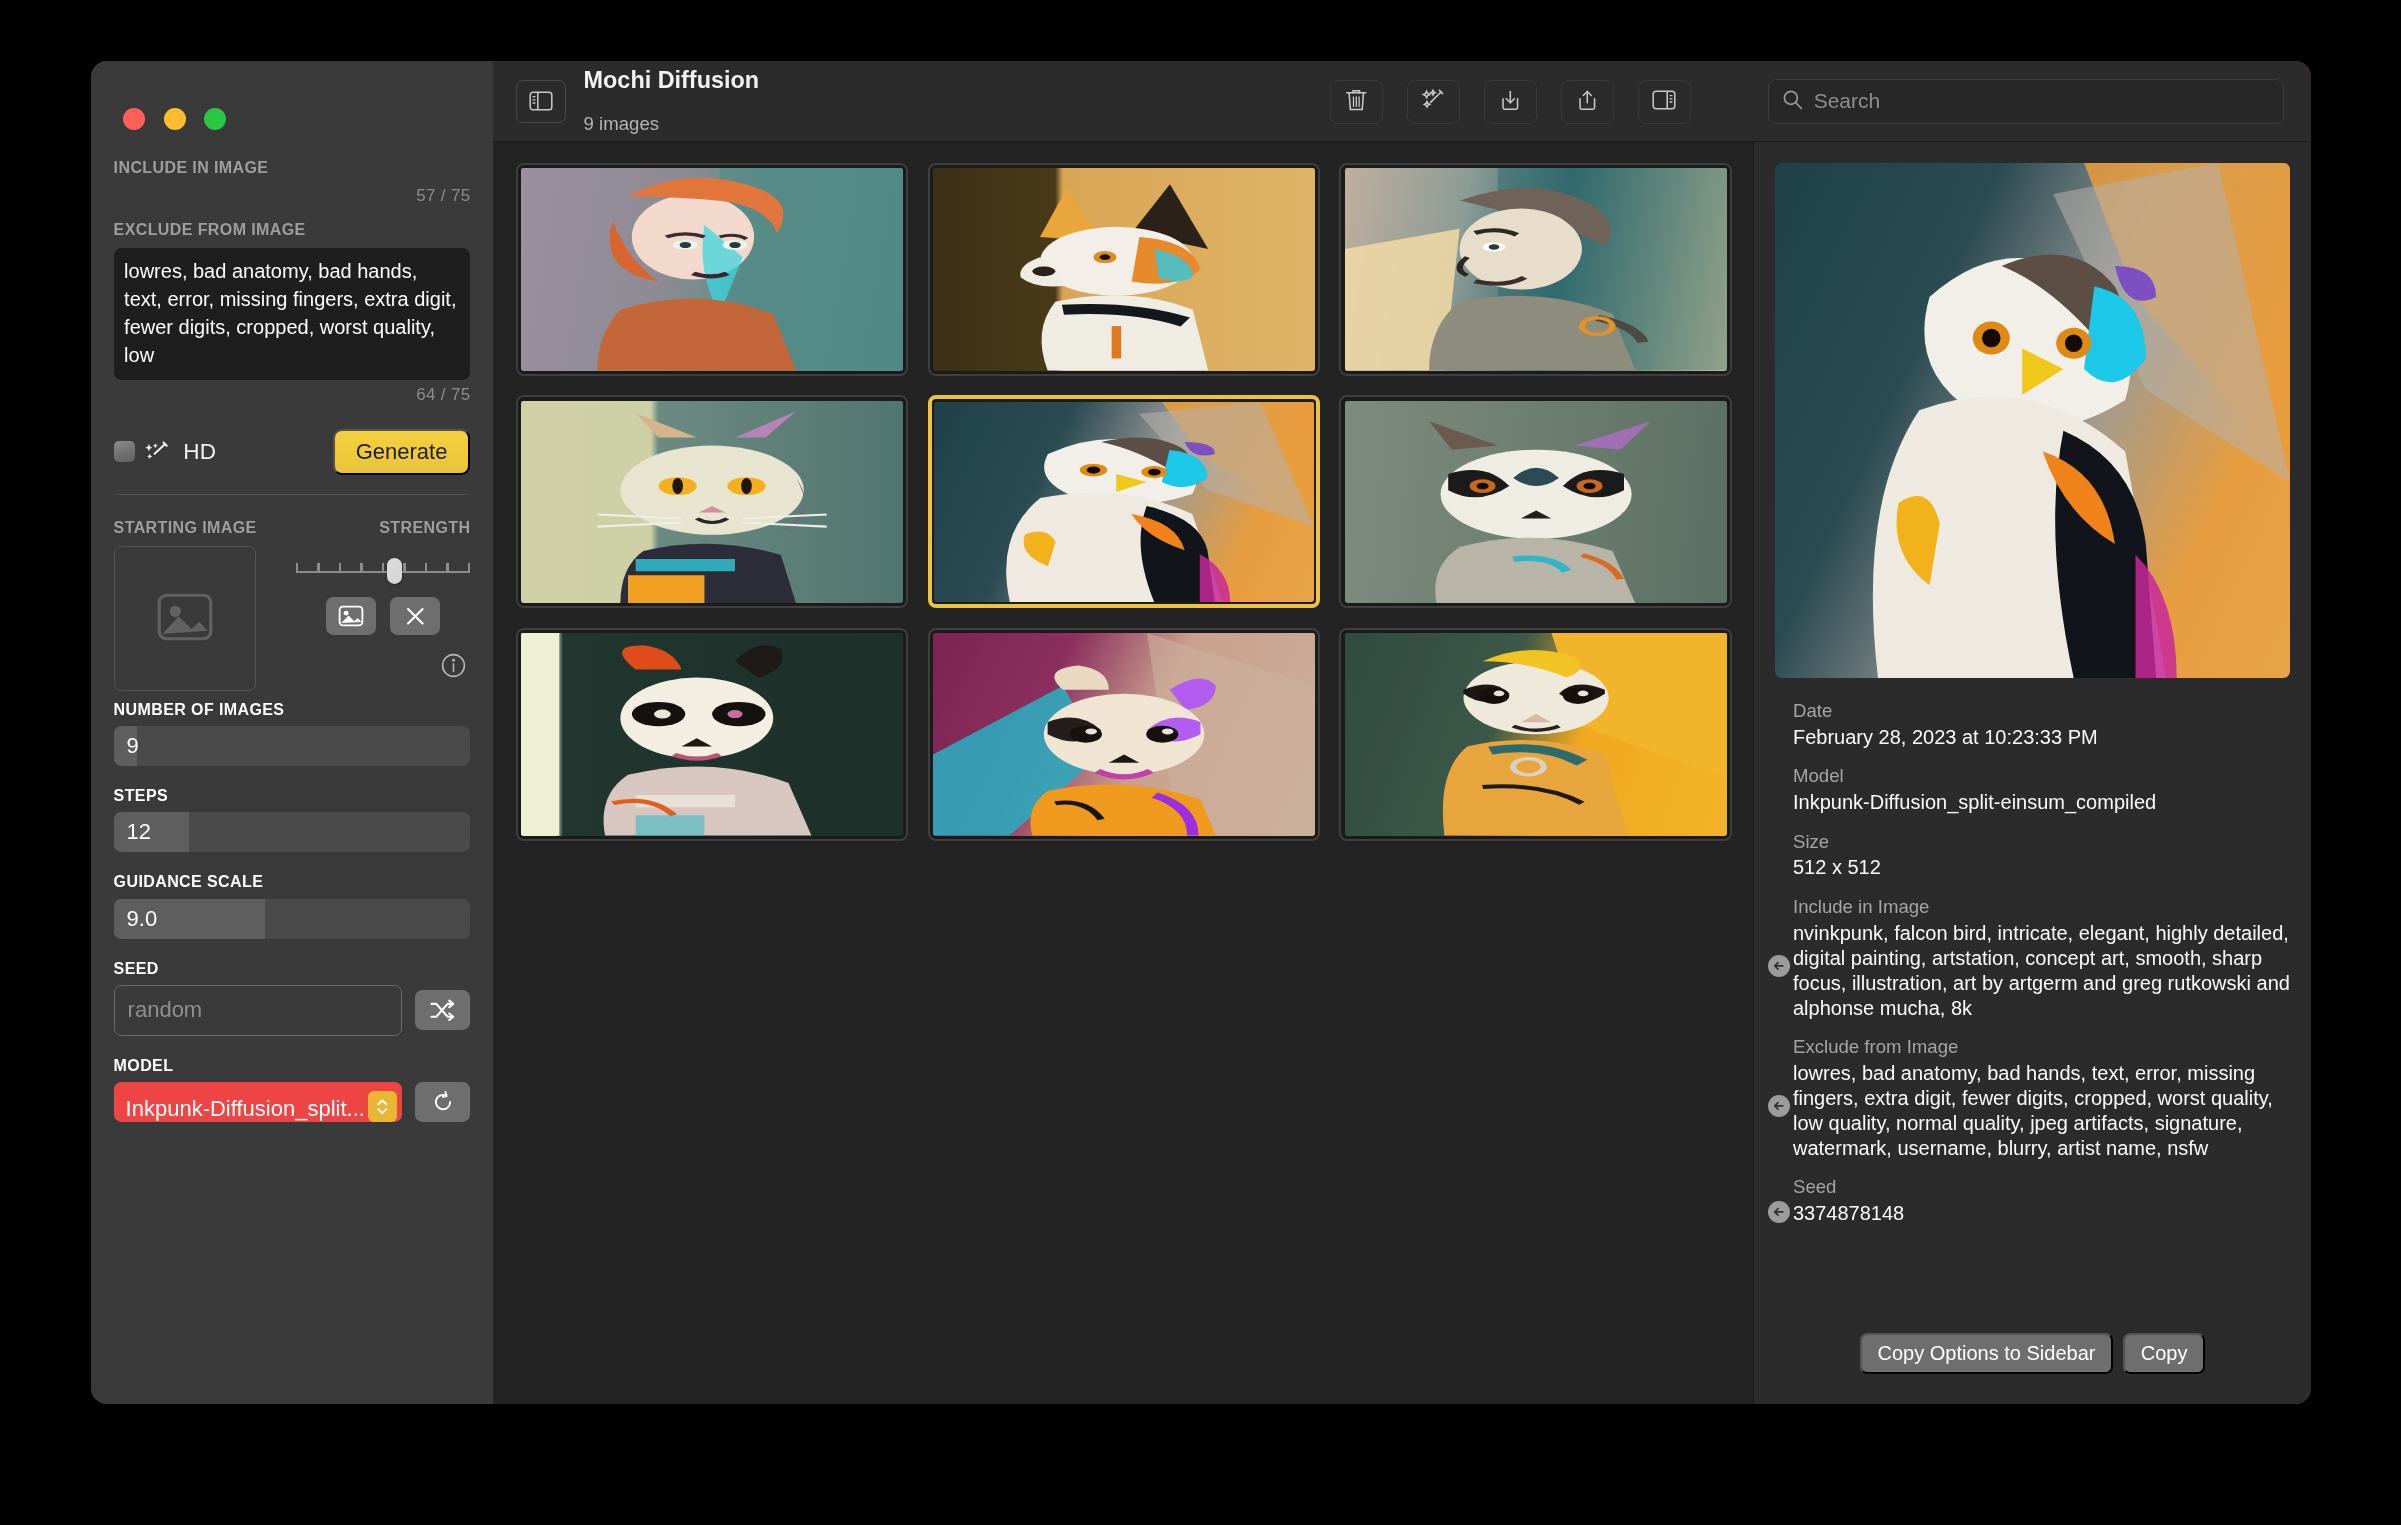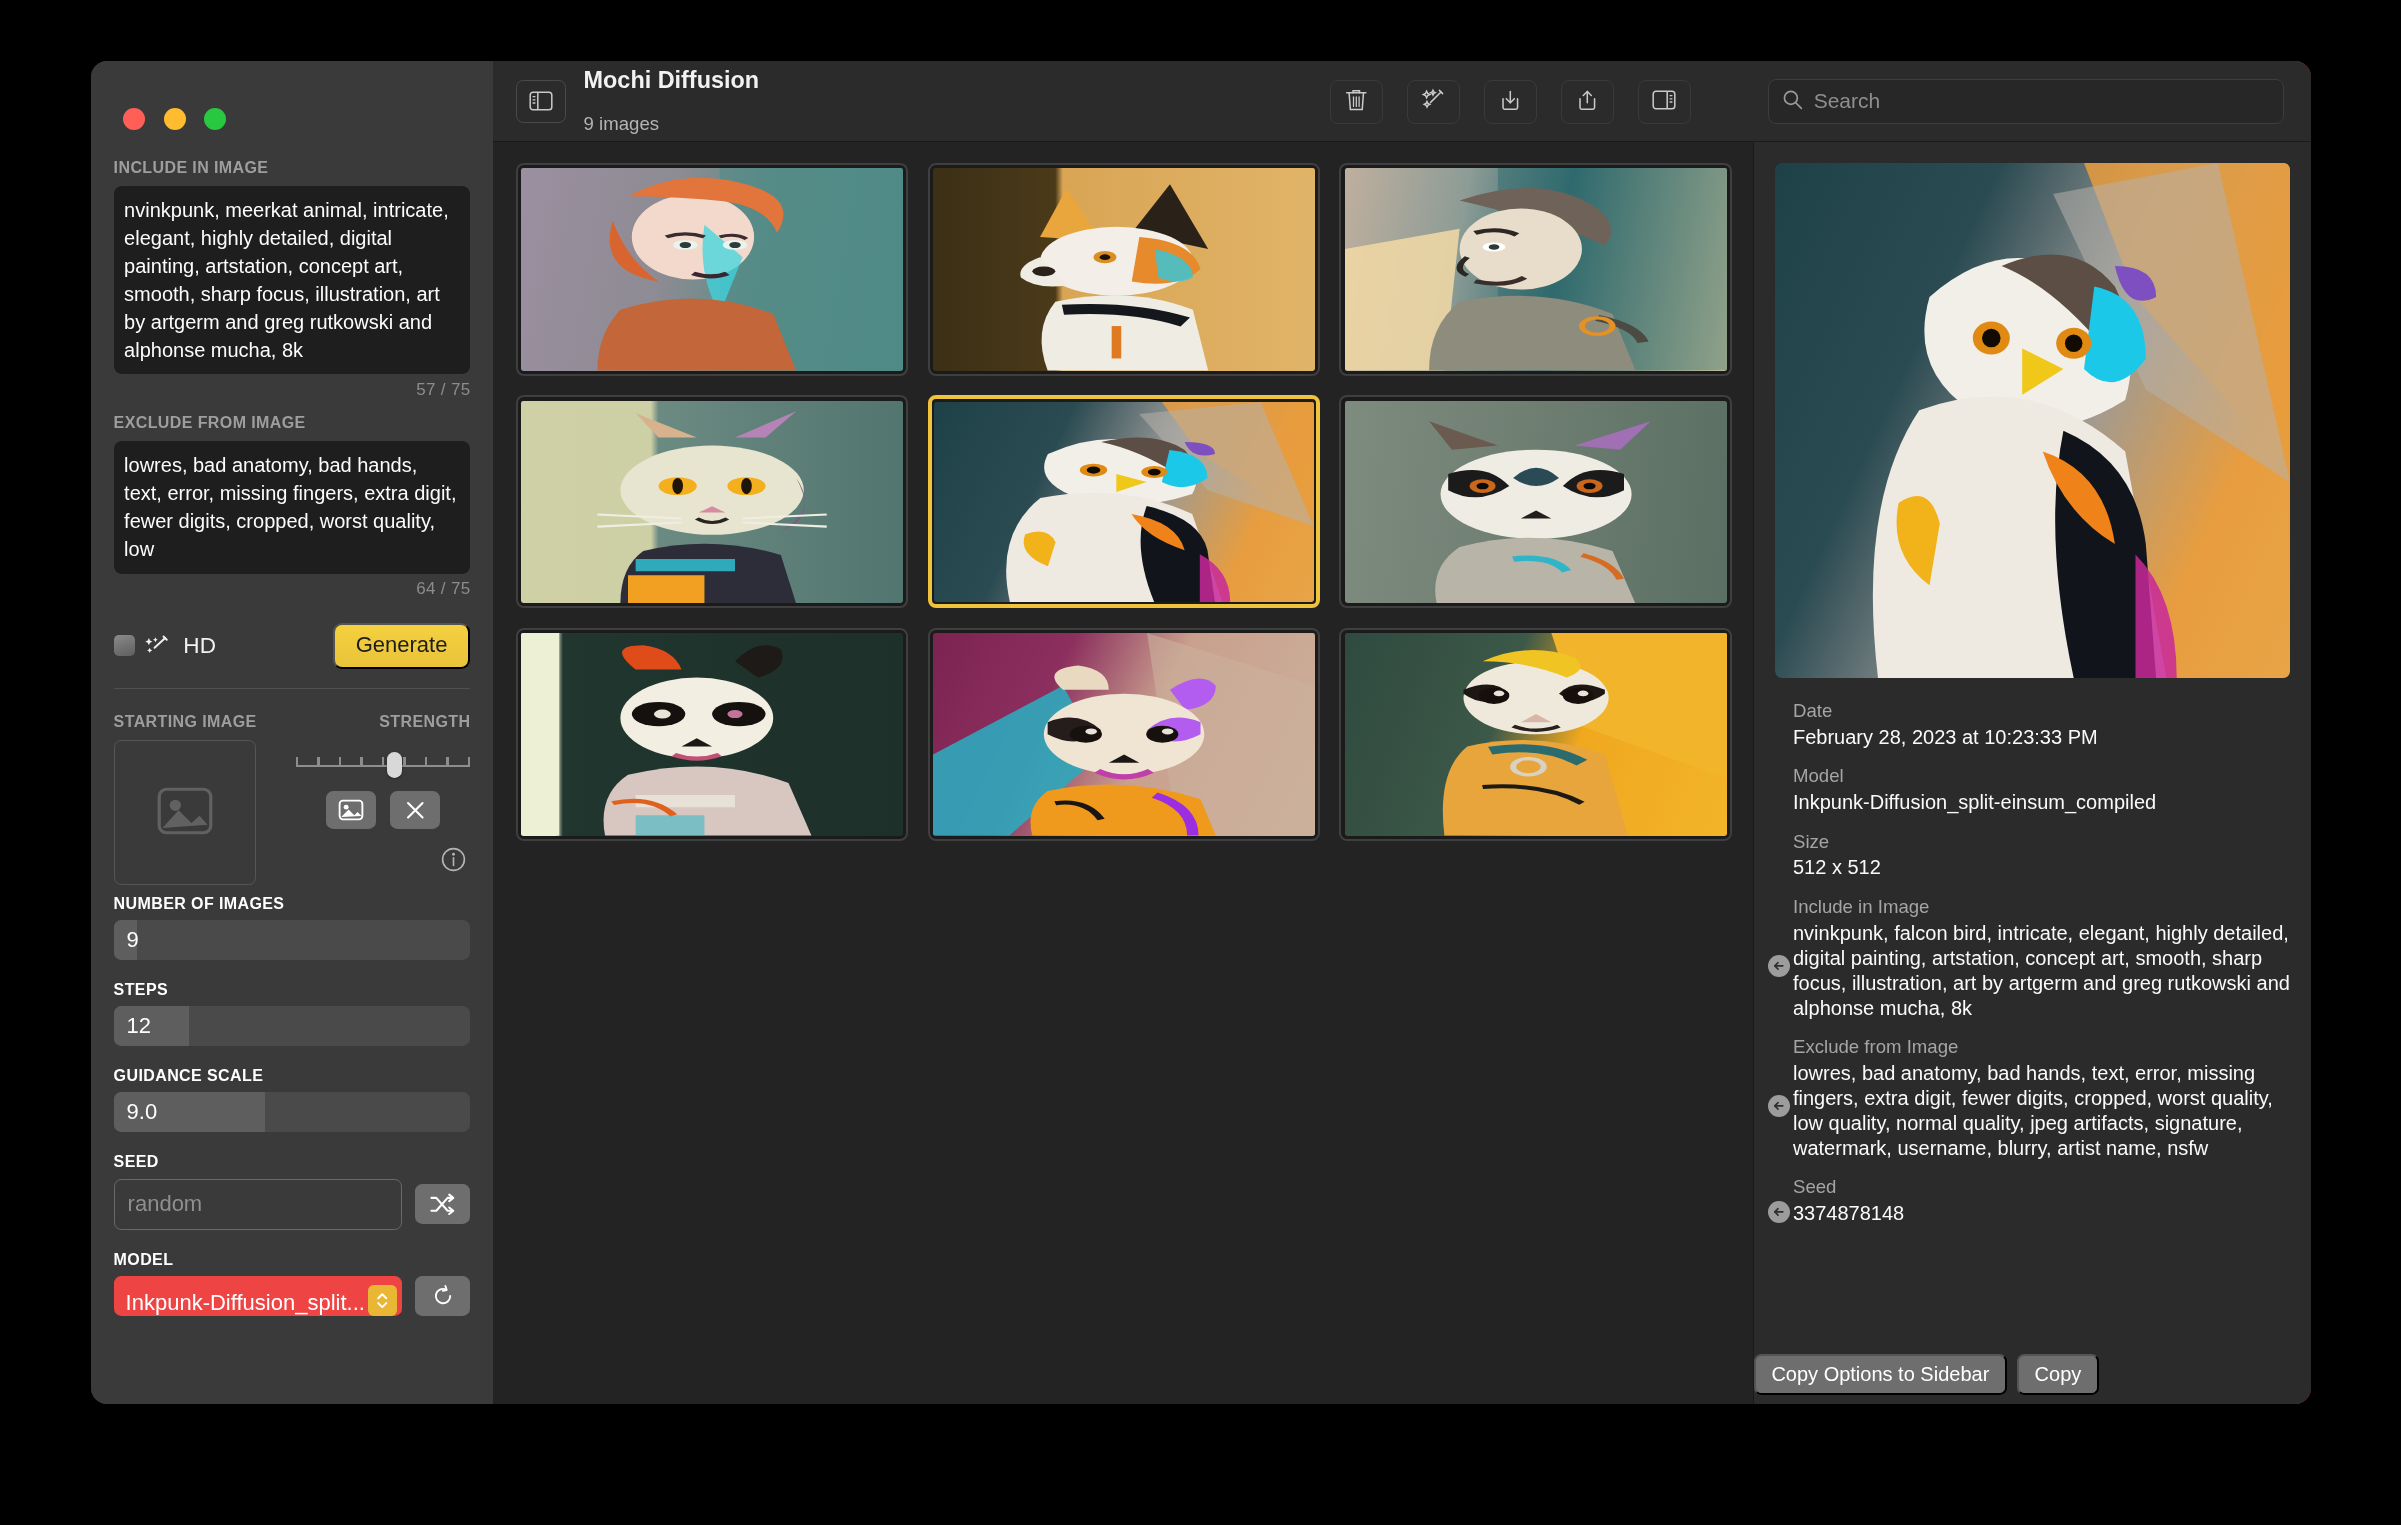--- a/index.html
+++ b/index.html
@@ -220,22 +220,22 @@
   }
   #meta { margin-top: 21px; padding-left: 18px; position: relative; }
   .meta-block { margin-bottom: 14.5px; position: relative; }
   .meta-key { color: #a5a5a5; font-size: 18.6px; line-height: 1.3; }
   .meta-val { color: #fafafa; font-size: 20px; line-height: 25px; margin-top: 1.6px; }
   .revert {
     position: absolute; left: -25px; width: 22px; height: 22px; border-radius: 50%;
     background: #9c9c9c; display:flex; align-items:center; justify-content:center;
   }
   #inspector-footer {
-    position: absolute; left: 0; right: 0; bottom: 9px;
-    display: flex; gap: 10.5px;
+    position: absolute; left: 0; right: 0; bottom: 30px;
+    display: flex; justify-content: center; gap: 10.5px;
   }
   .footer-btn {
     background: #6e6e6e; color: #fff; font-size: 20px;
     border-radius: 7.3px; padding: 8px 15.4px 9px 15.4px; line-height: 1;
   }
 
   
   .a-woman   { background: linear-gradient(100deg,#9b8fa0 0%,#8d8b93 38%,#5f8d88 60%,#4f8b86 100%); }
   .a-dog     { background: linear-gradient(90deg,#3b2f16 0%,#4a3a19 32%,#d9a555 34%,#e0b468 100%); }
   .a-man     { background: linear-gradient(100deg,#bfaf9e 0%,#8d9c96 30%,#2f6a6e 55%,#f2d9a6 100%); }
@@ -255,21 +255,20 @@
 
   <aside id="sidebar">
 
     <div id="traffic-lights">
       <span class="tl red"></span>
       <span class="tl yellow"></span>
       <span class="tl green"></span>
     </div>
 
     <div class="sec-label">INCLUDE IN IMAGE</div>
-    <div class="prompt-box">nvinkpunk, meerkat animal, intricate, elegant, highly detailed, digital painting, artstation, concept art, smooth, sharp focus, illustration, art by artgerm and greg rutkowski and alphonse mucha, 8k</div>
     <div class="counter">57 / 75</div>
 
     <div class="sec-label" style="margin-top:14.5px">EXCLUDE FROM IMAGE</div>
     <div class="prompt-box">lowres, bad anatomy, bad hands, text, error, missing fingers, extra digit, fewer digits, cropped, worst quality, low</div>
     <div class="counter">64 / 75</div>
 
     <div id="hd-row">
       <span id="hd-checkbox"></span>
       <span id="hd-wand">
         <svg viewBox="0 0 32 30" fill="none" stroke="#f0f0f0" stroke-width="1.8" stroke-linecap="round">

